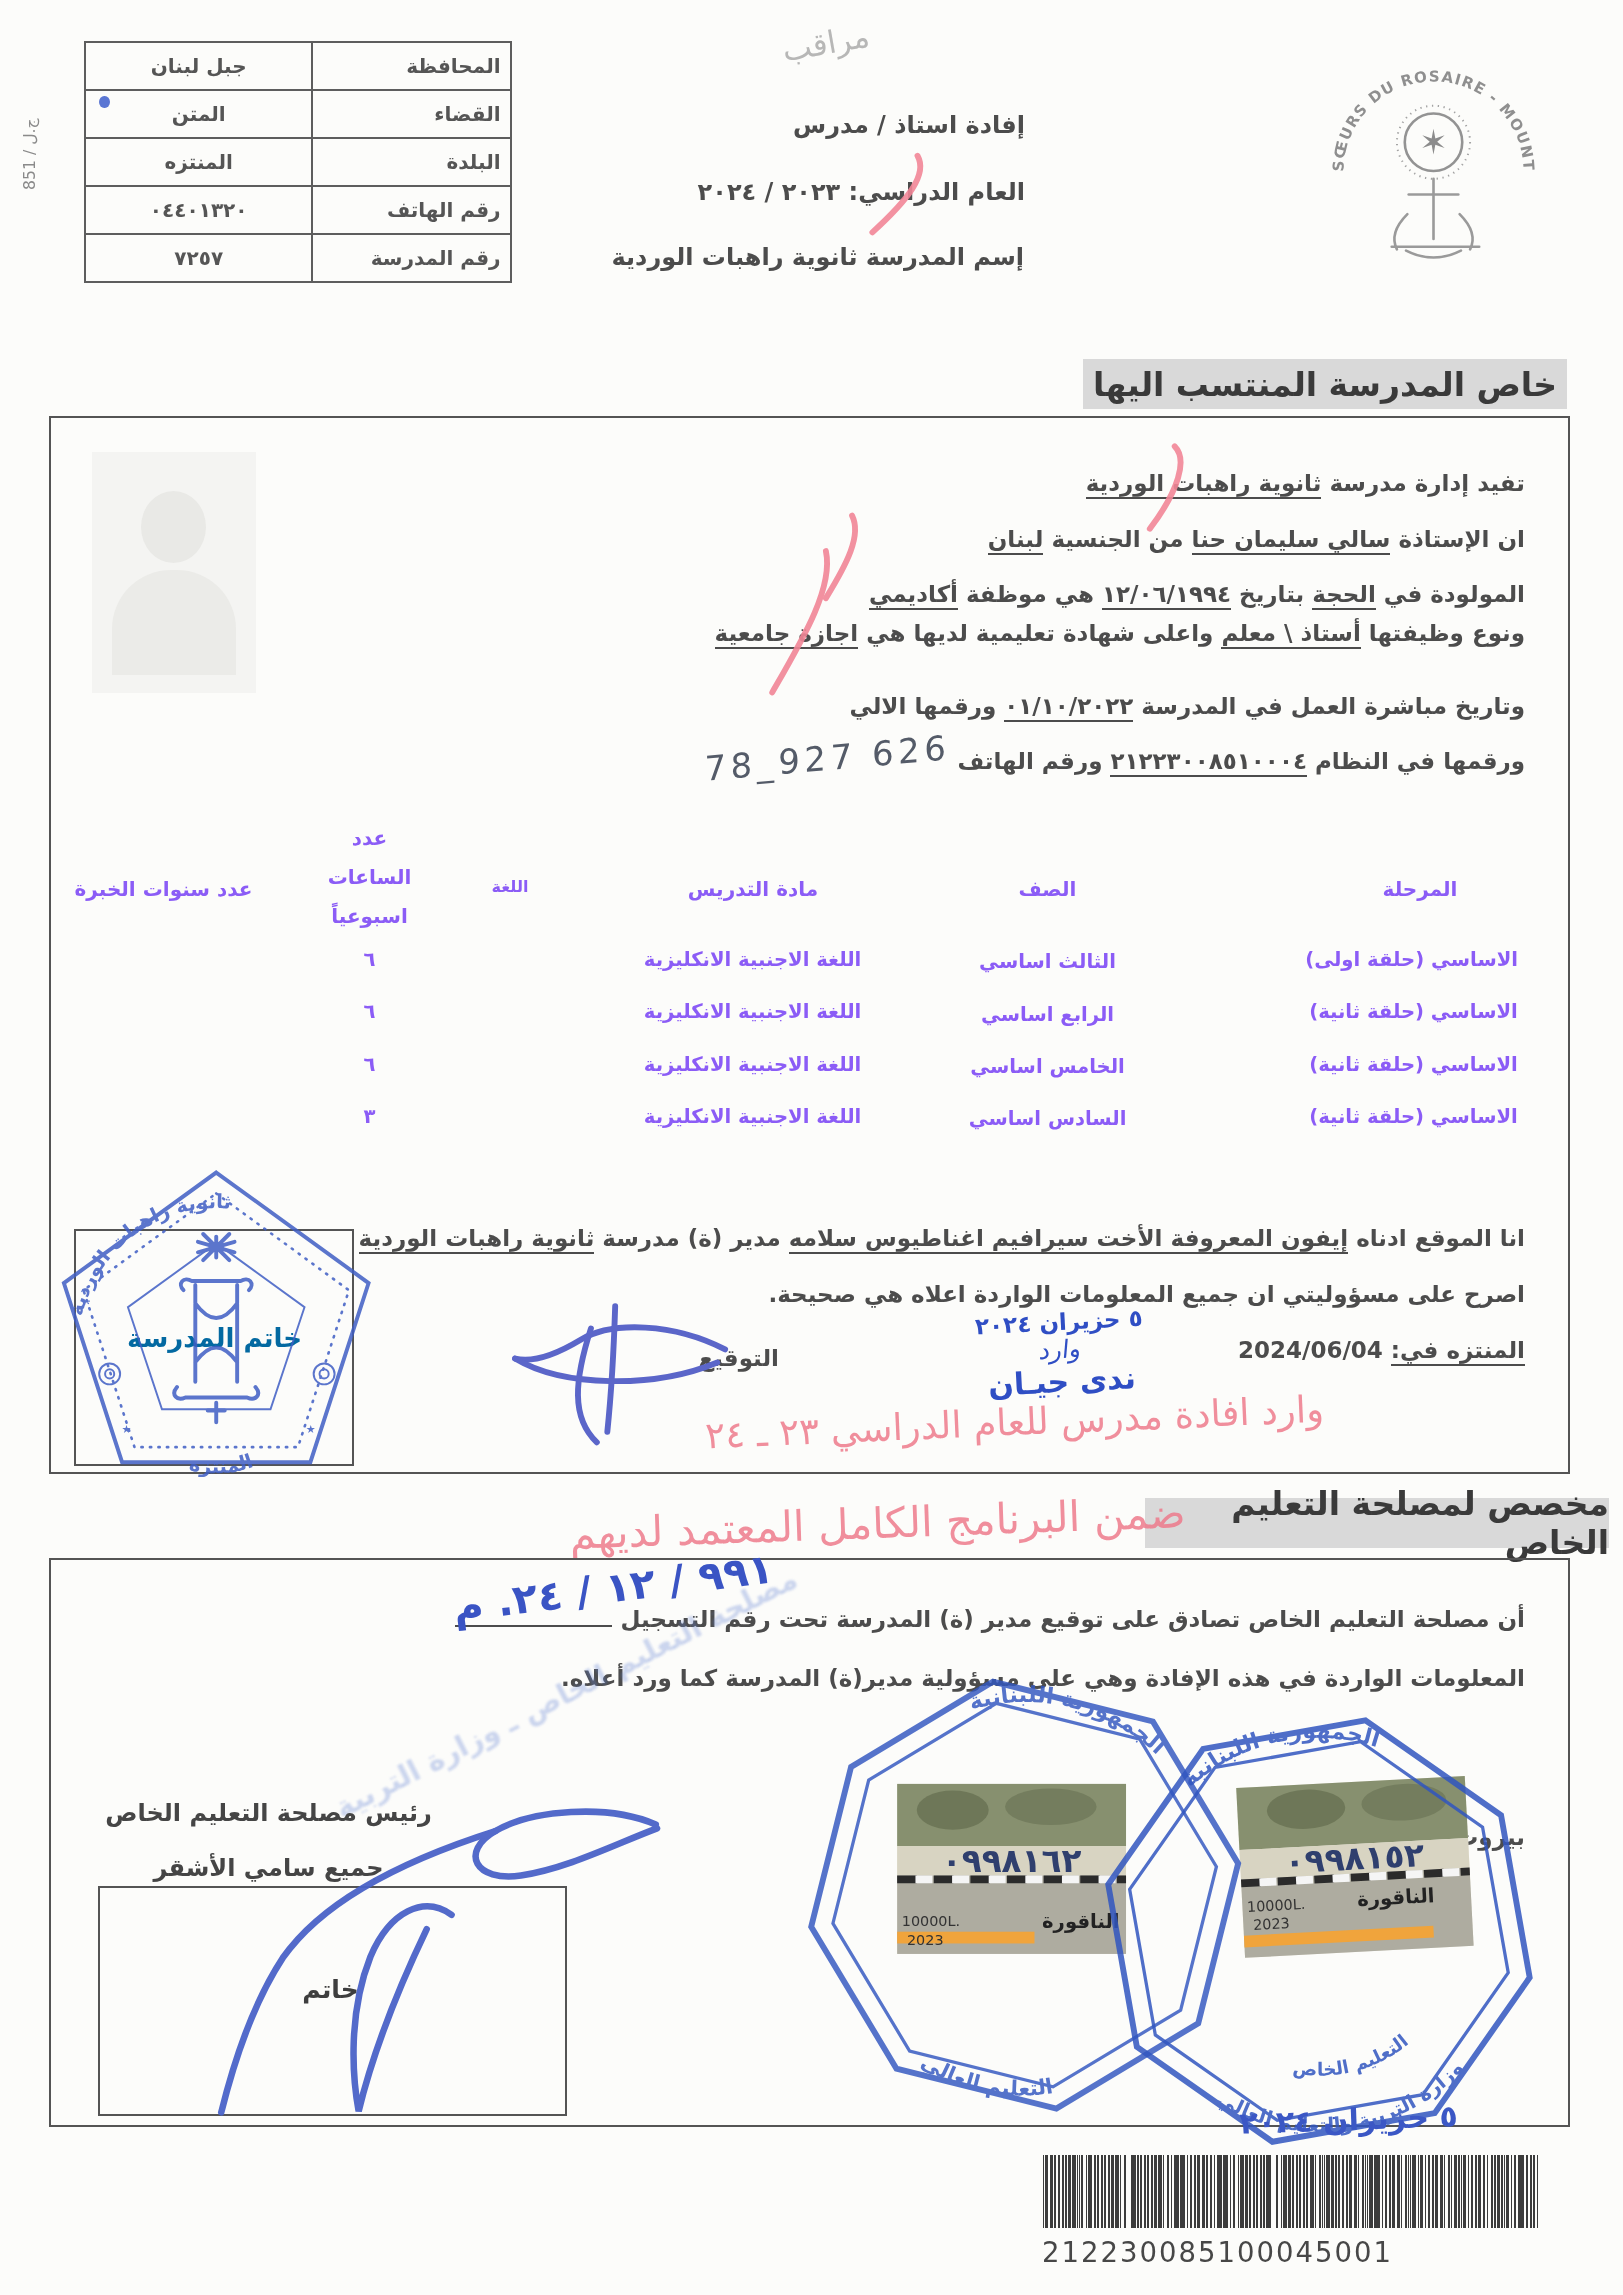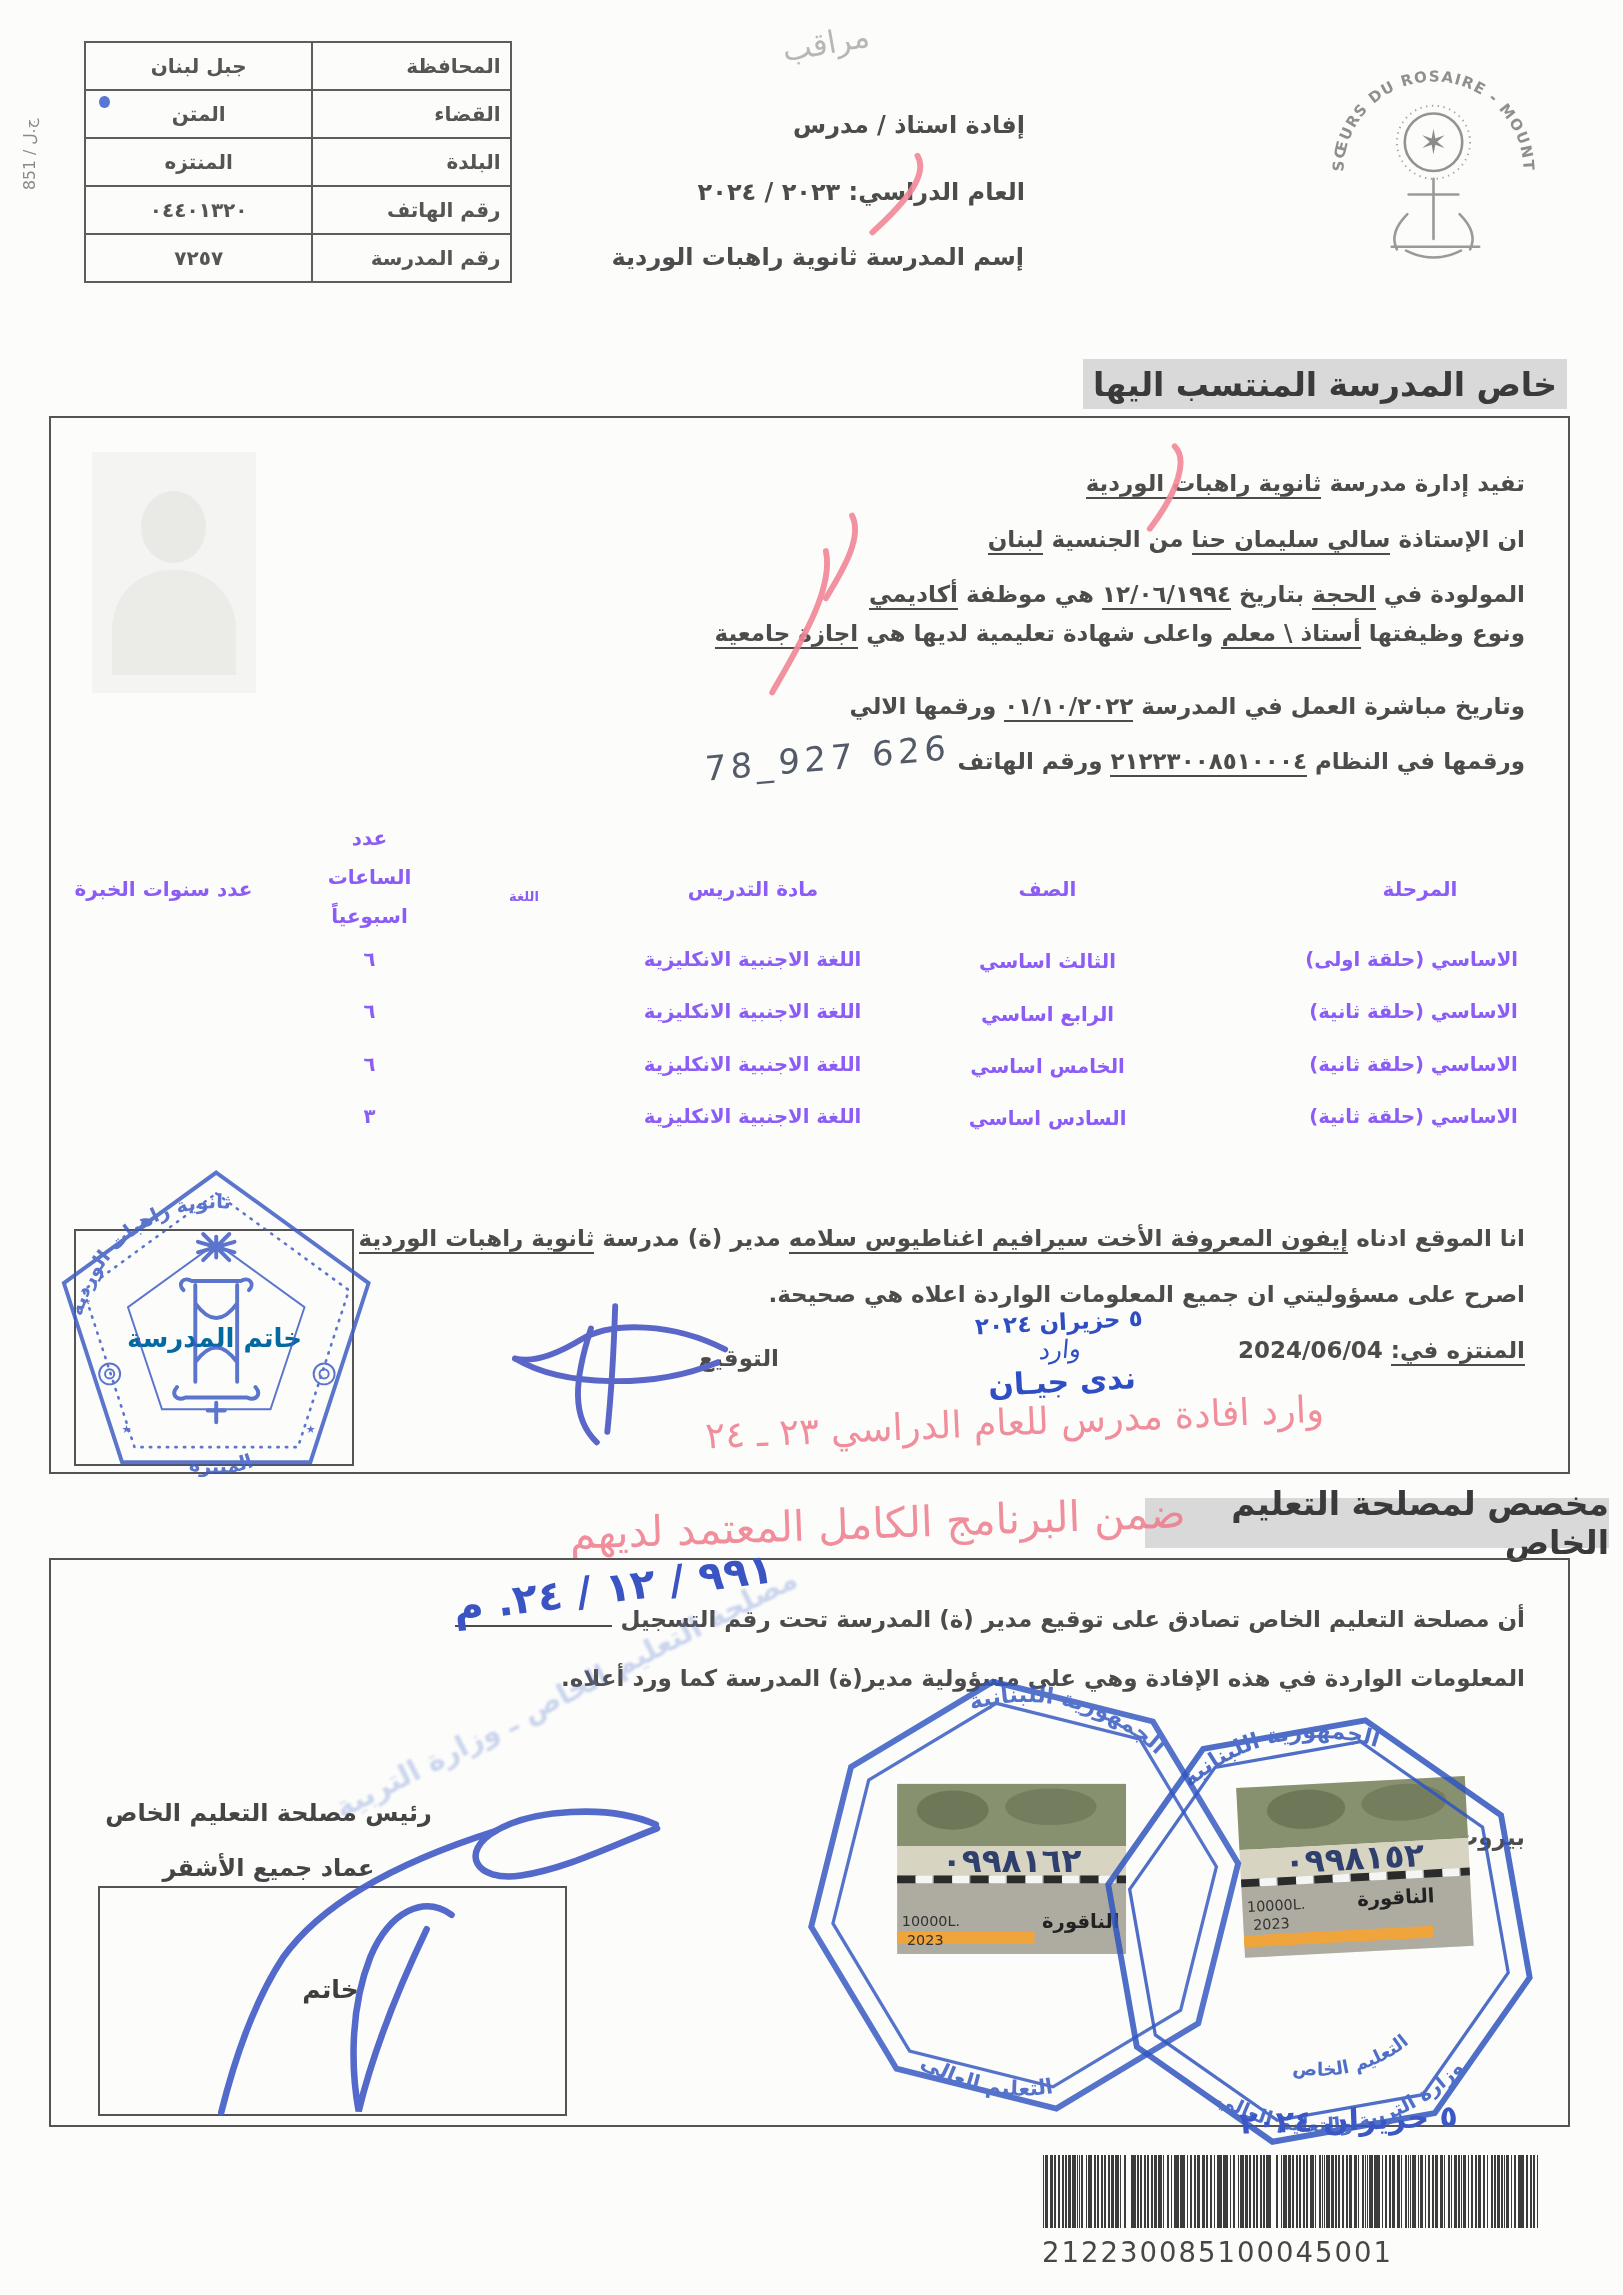--- a/index.html
+++ b/index.html
@@ -105,21 +105,21 @@
 <div class="abs rtl bodyline" dir="rtl" style="left:281px;top:526px;width:1244px;"><span>ان الإستاذة </span><span class="u">سالي سليمان حنا</span><span> من الجنسية </span><span class="u">لبنان</span></div>
 <div class="abs rtl bodyline" dir="rtl" style="left:281px;top:581px;width:1244px;"><span>المولودة في </span><span class="u">الحجة</span><span> بتاريخ </span><span class="u">١٢/٠٦/١٩٩٤</span><span> هي موظفة </span><span class="u">أكاديمي</span></div>
 <div class="abs rtl bodyline" dir="rtl" style="left:281px;top:620px;width:1244px;"><span>ونوع وظيفتها </span><span class="u">أستاذ \ معلم</span><span> واعلى شهادة تعليمية لديها هي </span><span class="u">اجازة جامعية</span></div>
 <div class="abs rtl bodyline" dir="rtl" style="left:281px;top:693px;width:1244px;"><span>وتاريخ مباشرة العمل في المدرسة </span><span class="u">٠١/١٠/٢٠٢٢</span><span> ورقمها الالي</span></div>
 <div class="abs rtl bodyline" dir="rtl" style="left:281px;top:748px;width:1244px;"><span>ورقمها في النظام </span><span class="u">٢١٢٢٣٠٠٨٥١٠٠٠٤</span><span> ورقم الهاتف</span></div>
 <div class="abs" style="left:704px;top:738px;font-size:34px;letter-spacing:4.6px;color:#545b68;transform:rotate(-5deg) skewX(-4deg);">78_927 626</div>
 
 <div class="abs cell" style="left:1322px;top:877px;width:196px;font-size:20px;">المرحلة</div>
 <div class="abs cell" style="left:969px;top:877px;width:157px;font-size:20px;">الصف</div>
 <div class="abs cell" style="left:655px;top:877px;width:196px;font-size:20px;">مادة التدريس</div>
-<div class="abs cell" style="left:478px;top:877px;width:92px;font-size:13px;margin-top:12px;">اللغة</div>
+<div class="abs cell" style="left:464px;top:877px;width:92px;font-size:16px;">اللغة</div>
 <div class="abs cell" style="left:304px;top:819px;width:131px;font-size:20px;line-height:39px;"><span>عدد</span><br><span>الساعات</span><br><span>اسبوعياً</span></div>
 <div class="abs cell" style="left:52px;top:877px;width:223px;font-size:20px;">عدد سنوات الخبرة</div>
 
 <div>
   <div class="abs cell rtl" dir="rtl" style="left:1309px;top:948px;width:209px;">الاساسي (حلقة اولى)</div>
   <div class="abs cell rtl" dir="rtl" style="left:956px;top:950px;width:183px;">الثالث اساسي</div>
   <div class="abs cell rtl" dir="rtl" style="left:628px;top:948px;width:249px;">اللغة الاجنبية الانكليزية</div>
   <div class="abs cell" style="left:304px;top:948px;width:131px;">٦</div>
 
   <div class="abs cell rtl" dir="rtl" style="left:1309px;top:1000px;width:209px;">الاساسي (حلقة ثانية)</div>
@@ -195,21 +195,21 @@
 
 <div class="abs bigbox" style="left:49px;top:1558px;width:1517px;height:565px;"></div>
 
 <div class="abs rtl bodyline" dir="rtl" style="left:458px;top:1602px;width:1067px;"><span>أن مصلحة التعليم الخاص تصادق على توقيع مدير (ة) المدرسة تحت رقم التسجيل</span>&nbsp;<span class="u" style="display:inline-block;width:157px;height:22px;"></span></div>
 <div class="abs hand-blue rtl" dir="rtl" style="left:452px;top:1564px;font-size:41px;font-weight:bold;transform:rotate(-7deg);letter-spacing:1.3px;">٩٩١ / ١٢ / ٢٤. م</div>
 <div class="abs rtl bodyline" dir="rtl" style="left:327px;top:1665px;width:1198px;">المعلومات الواردة في هذه الإفادة وهي على مسؤولية مدير(ة) المدرسة كما ورد أعلاه.</div>
 
 <div class="abs rtl" dir="rtl" style="left:157px;top:1676px;width:818px;font-size:29px;font-weight:bold;color:rgba(100,130,210,.32);transform:rotate(-27deg);filter:blur(1px);text-align:center;">مصلحة التعليم الخاص ـ وزارة التربية</div>
 
 <div class="abs cell rtl" dir="rtl" style="left:92px;top:1799px;width:353px;font-size:24px;color:#454545;">رئيس مصلحة التعليم الخاص</div>
-<div class="abs cell rtl" dir="rtl" style="left:92px;top:1854px;width:353px;font-size:24px;color:#454545;">عماد جميع الأشقر</div>
+<div class="abs cell rtl" dir="rtl" style="left:92px;top:1854px;width:353px;font-size:24px;color:#454545;">جميع سامي الأشقر</div>
 <div class="abs bigbox" style="left:98px;top:1886px;width:465px;height:226px;"></div>
 <div class="abs cell" style="left:98px;top:1975px;width:465px;font-size:25px;color:#3e3e3e;">خاتم</div>
 <div class="abs rtl bodyline" dir="rtl" style="left:1342px;top:1824px;width:183px;text-align:right;font-size:23px;">بيروت</div>
 
 <svg class="abs" style="left:753px;top:1676px;" width="818" height="497" viewBox="0 0 1250 760">
 
   <g transform="translate(395,295)">
     <rect x="-175" y="-130" width="350" height="260" fill="#eceadf"></rect>
     <rect x="-175" y="-130" width="350" height="95" fill="#87906f"></rect>
     <ellipse cx="-90" cy="-90" rx="55" ry="30" fill="#6e7758"></ellipse>

